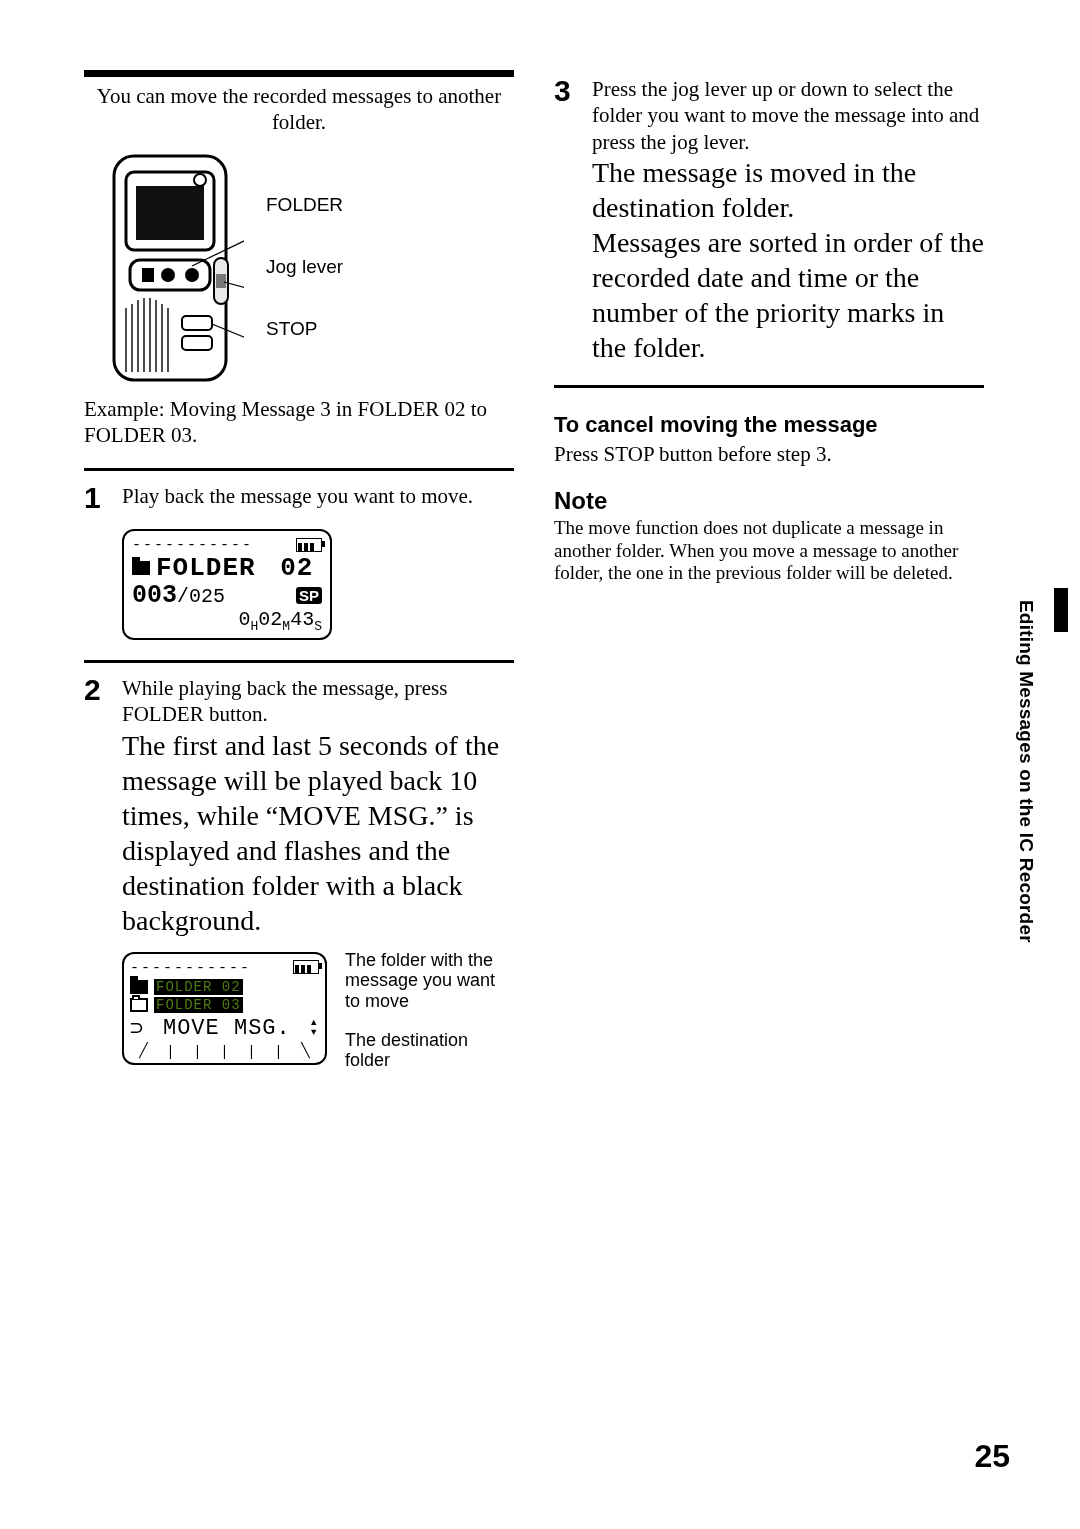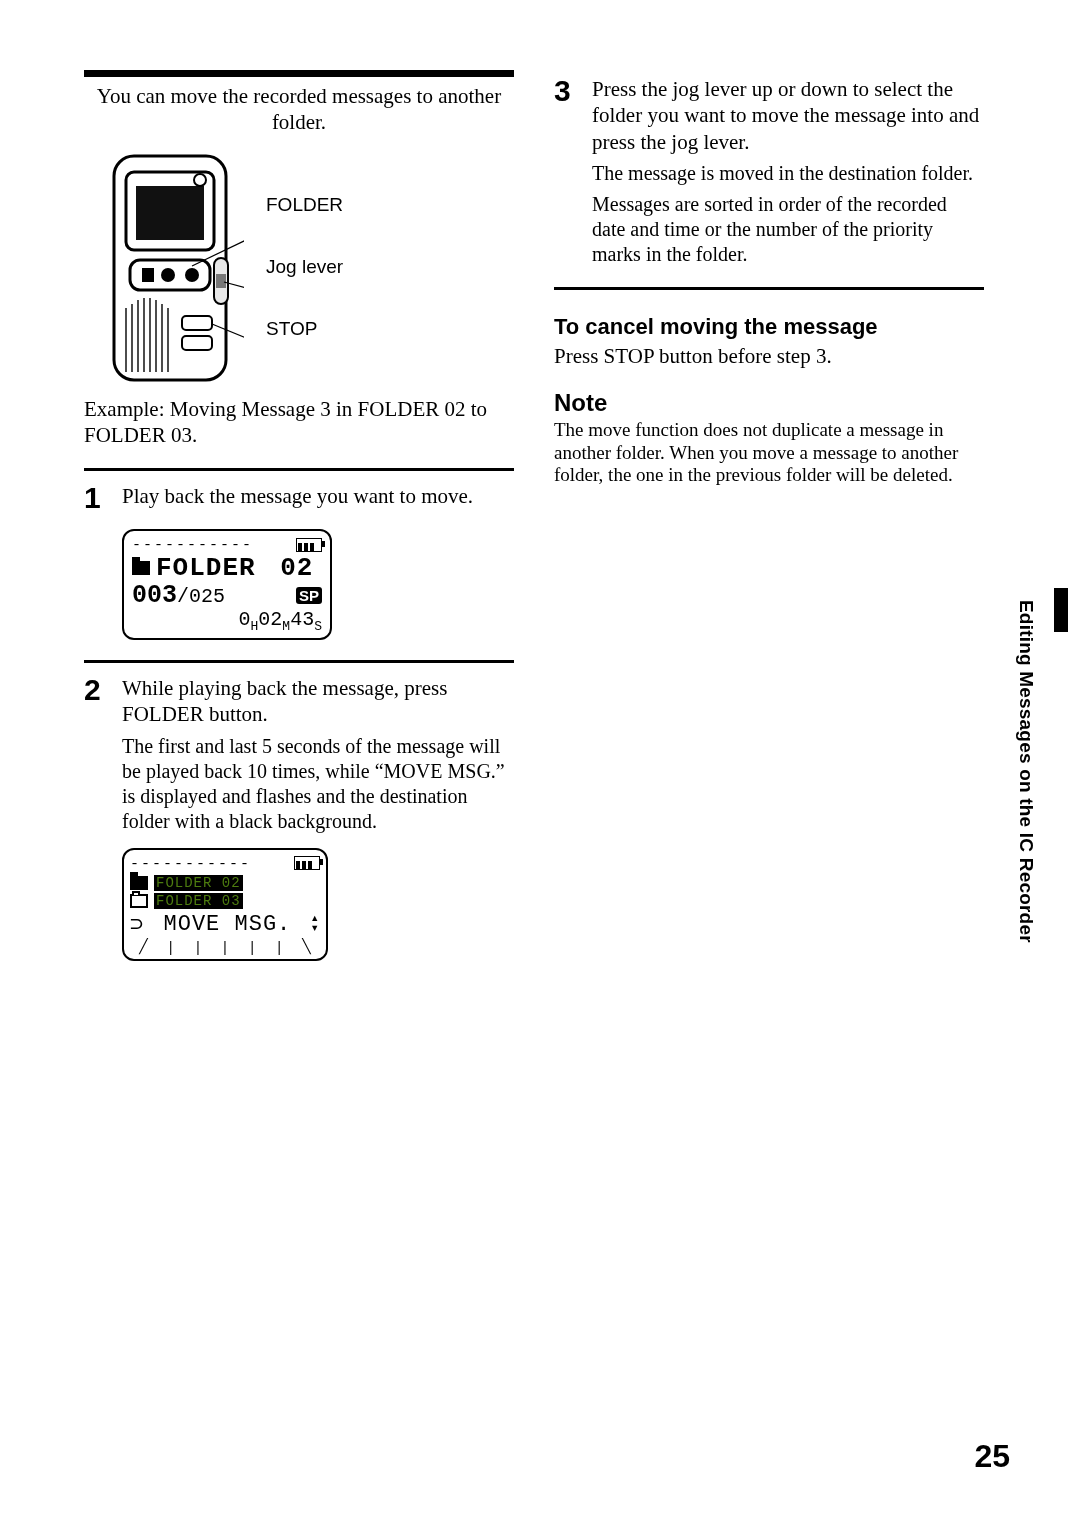--- a/index.html
+++ b/index.html
@@ -85,22 +85,22 @@
     font-size: 30px;
     line-height: 1;
     width: 24px;
     flex: 0 0 24px;
   }
   .step-body {
     flex: 1;
     line-height: 1.25;
   }
   .step-body .sub {
-    font-size: 20px;
-    margin-top: 6px;
+    font-size: 28px;
+    margin-top: 0;
   }
 
   
   .lcd {
     border: 2px solid #000;
     border-radius: 12px;
     width: 190px;
     padding: 6px 8px 4px 8px;
     margin: 16px 0 0 38px;
     font-family: 'Courier New', monospace;
@@ -416,20 +416,24 @@
           <div class="ticks">
             <span>╱</span>
               <span>|</span>
               <span>|</span>
               <span>|</span>
               <span>|</span>
               <span>|</span>
               <span>╲</span>
           </div>
         </div>
+        <div class="lcd2-annos">
+          <div>The folder with the message you want to move</div>
+          <div>The destination folder</div>
+        </div>
       </div>
     </div>
 
     <div class="col">
 
       <div class="step" style="margin-top:6px">
         <div class="step-num">3</div>
         <div class="step-body">
           <div>Press the jog lever up or down to select the folder you want to move the message into and press the jog lever.</div>
           <div class="sub">The message is moved in the destination folder.</div>

